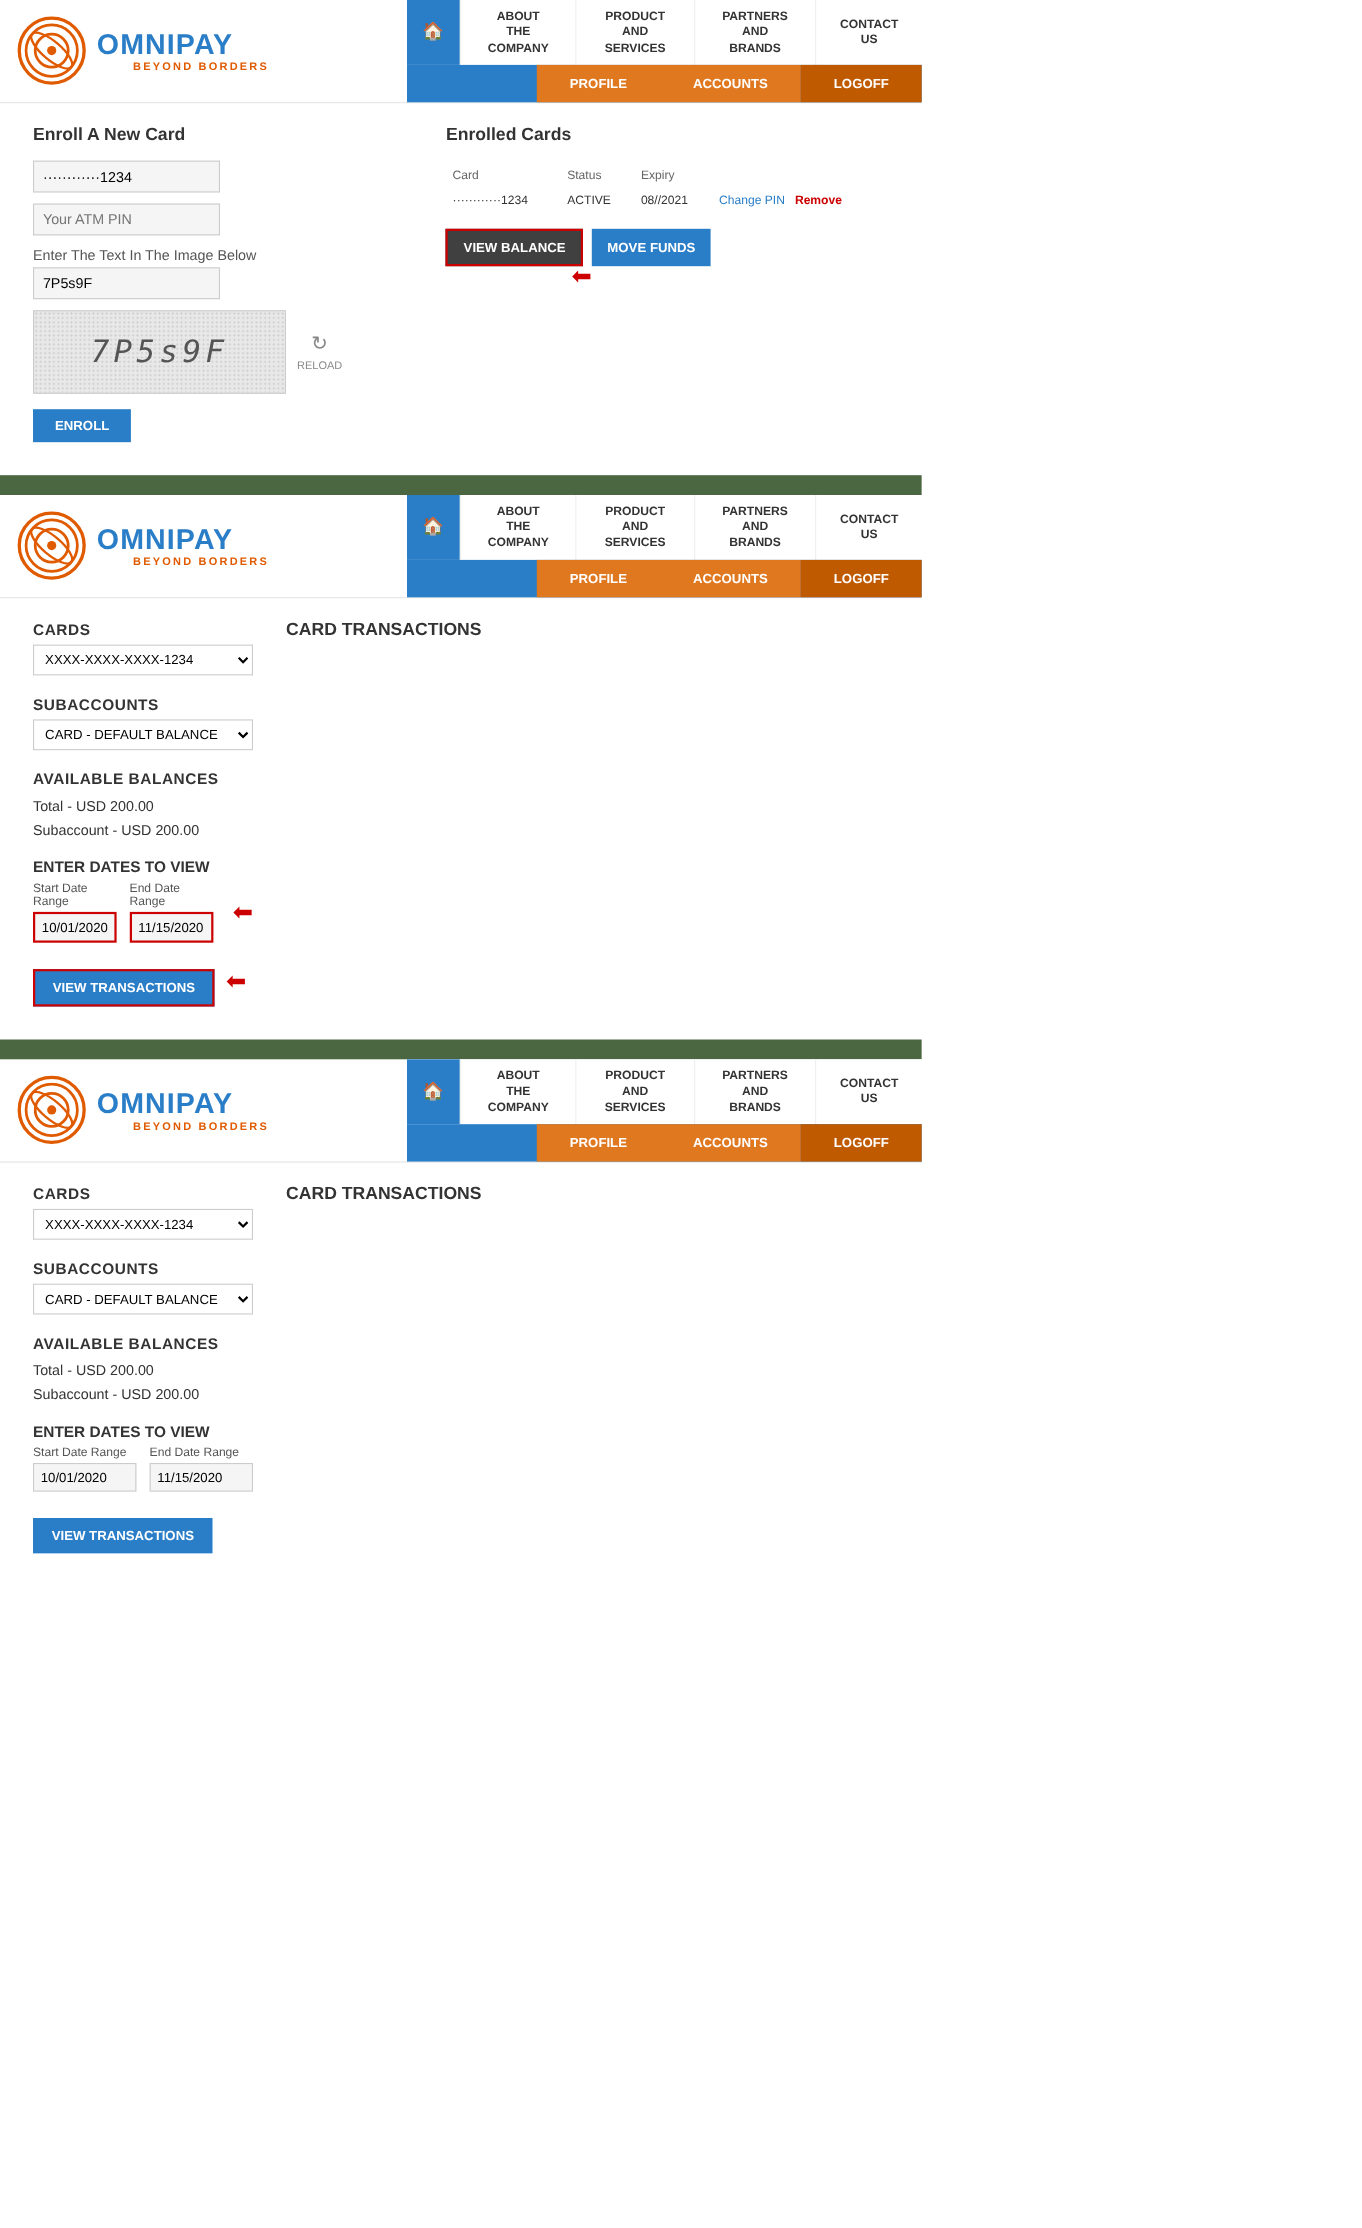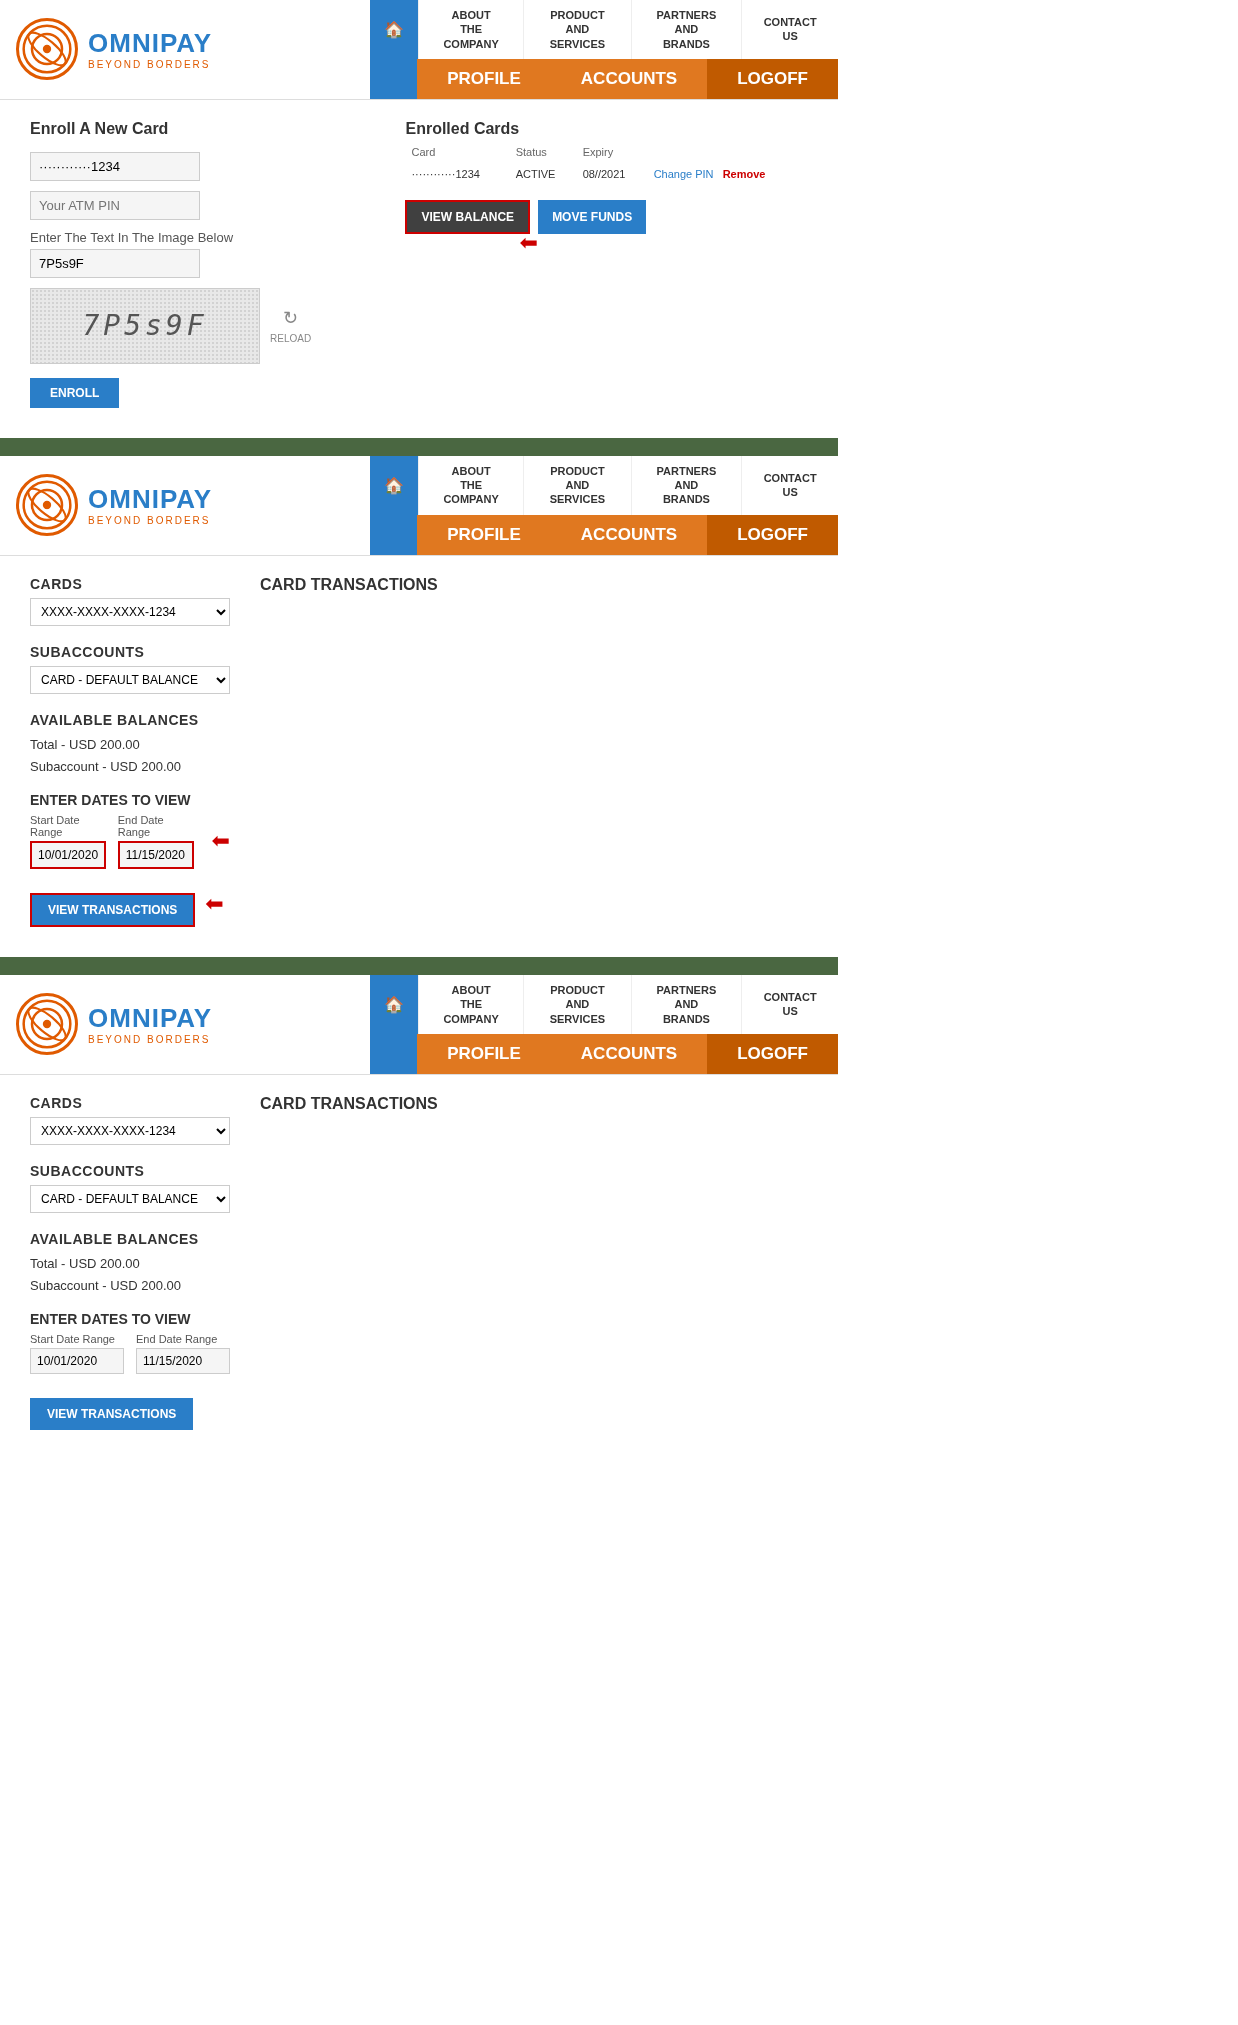--- a/index.html
+++ b/index.html
@@ -45,21 +45,22 @@
     .logo-name {
       font-size: 26px;
       font-weight: 900;
       color: #2a7ec8;
       letter-spacing: 1px;
     }
     .logo-tagline {
       font-size: 10px;
       color: #e05a00;
       letter-spacing: 2px;
-      font-weight: normal;
+      font-weight: bold;
+      margin-left: 33px;
     }
     .nav-area {
       flex: 1;
       display: flex;
       flex-direction: column;
     }
     .nav-top {
       display: flex;
       align-items: stretch;
       background: #fff;
@@ -90,21 +91,21 @@
     }
     .nav-bottom {
       display: flex;
       background: #2a7ec8;
     }
     .nav-bottom-spacer {
       flex: 1;
     }
     .nav-btn {
       padding: 10px 30px;
-      font-size: 17px;
+      font-size: 12px;
       font-weight: bold;
       color: white;
       cursor: pointer;
       text-align: center;
     }
     .nav-btn.orange { background: #e07820; }
     .nav-btn.dark-orange { background: #c05a00; }
 
     
     .page-section {
@@ -199,21 +200,21 @@
       font-weight: bold;
       cursor: pointer;
       margin-top: 14px;
     }
 
     
     .enrolled-title {
       font-size: 16px;
       font-weight: bold;
       color: #333;
-      margin-bottom: 4px;
+      margin-bottom: 18px;
     }
     .cards-table {
       width: 100%;
       font-size: 11px;
       border-collapse: collapse;
     }
     .cards-table th {
       text-align: left;
       color: #666;
       padding: 4px 6px;

